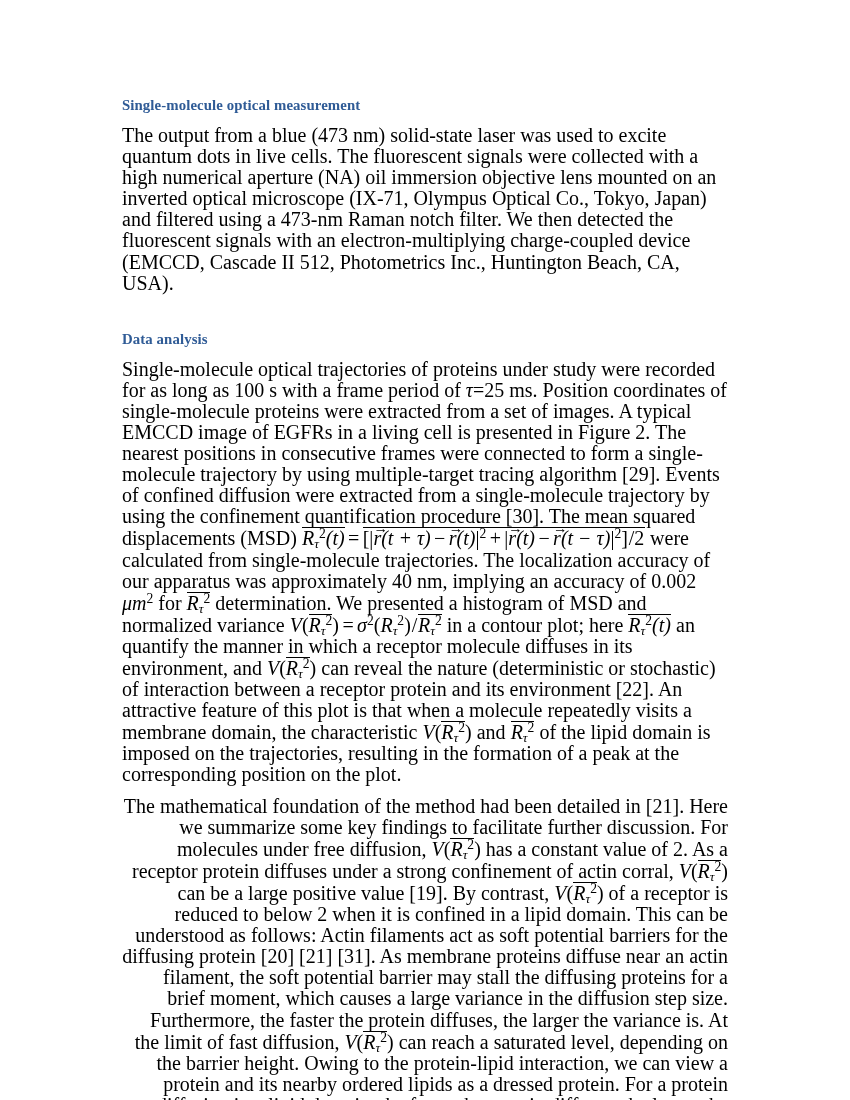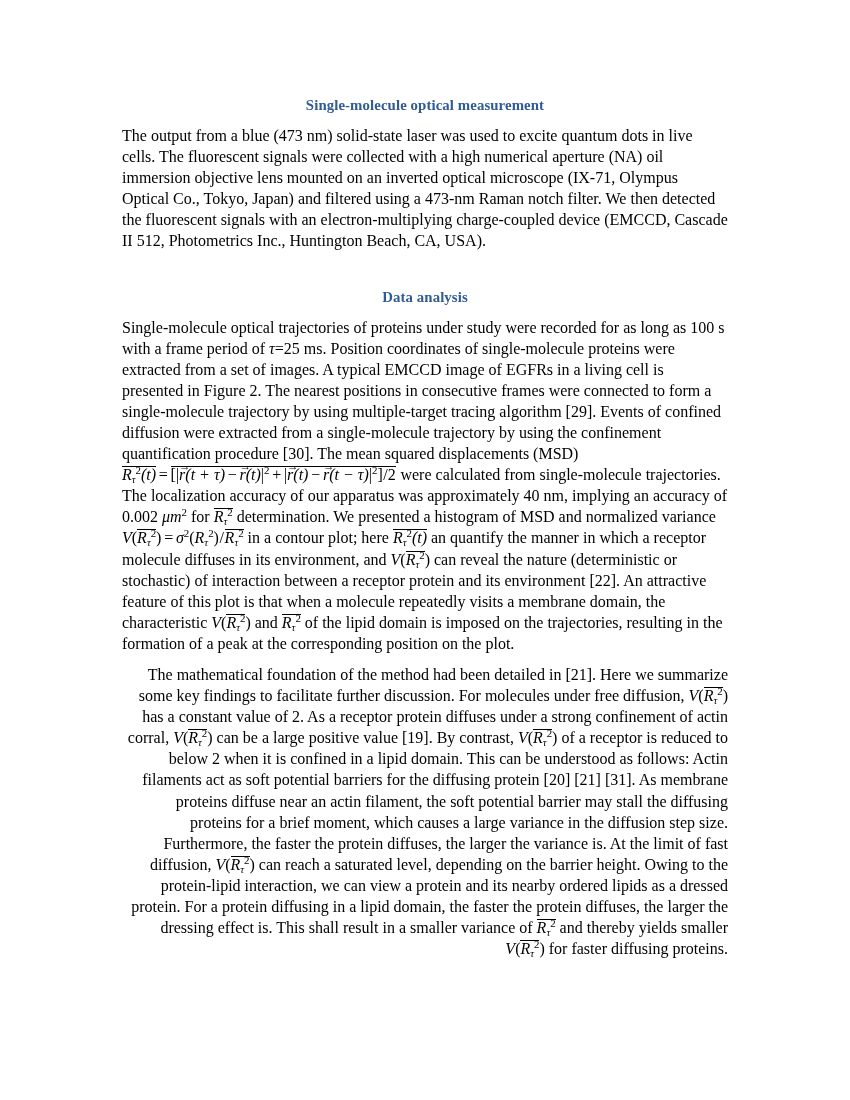--- a/index.html
+++ b/index.html
@@ -27,27 +27,26 @@
   }
   h2.section-heading {
     font-family: "Liberation Serif", "DejaVu Serif", serif;
     font-size: 14.8px;
     font-weight: bold;
     color: #2f5b96;
     margin: 0 0 9px 0;
     padding: 0;
     line-height: 1.35;
     letter-spacing: 0.1px;
-    text-align: center;
   }
   h2.section-heading.second {
     margin-top: 36px;
   }
   p.body-par {
-    font-size: 16px;
+    font-size: 20px;
     line-height: 21.1px;
     margin: 0 0 10px 0;
     padding: 0;
     text-align: left;
     color: #000;
   }
   p.body-par:last-child { margin-bottom: 0; text-align: right; }
 
   
   .math {

